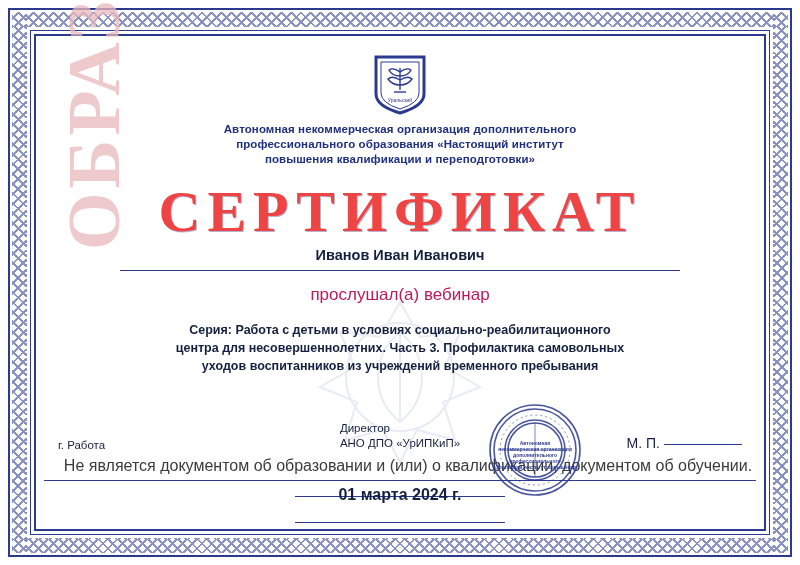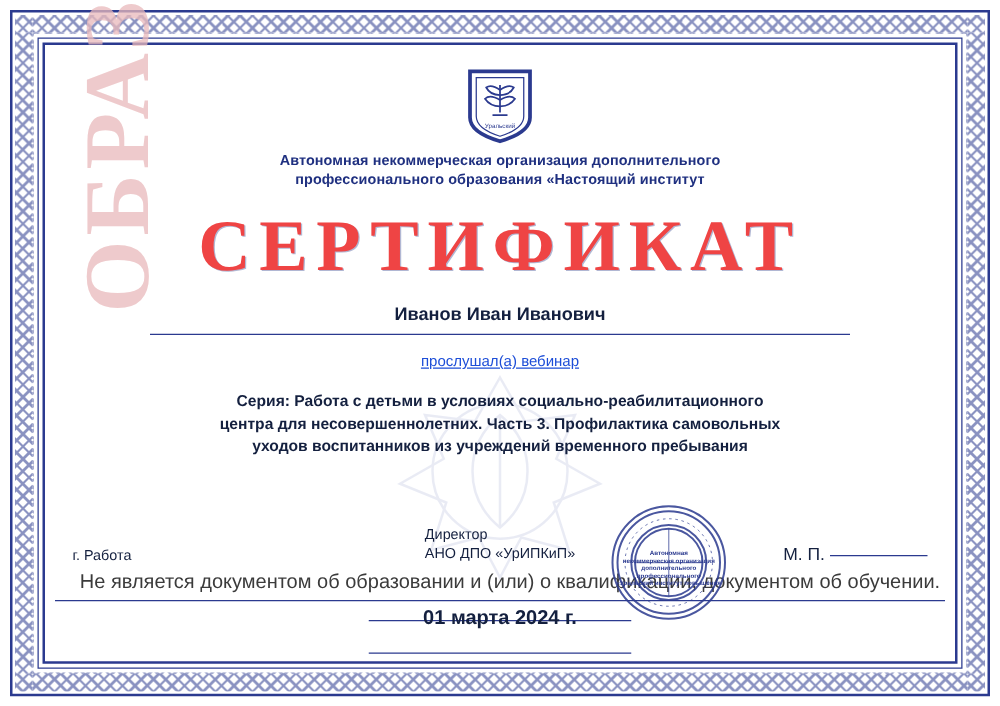--- a/index.html
+++ b/index.html
@@ -111,37 +111,36 @@
     text-shadow: 1px 1px 0 rgba(31,48,128,.35);
   }
 
   .subtitle {
     margin-top: 22px;
     color: #14203f;
     font-size: 12.5px;
   }
 
   .name {
-    margin-top: 16px;
+    margin-top: 4px;
     color: #14203f;
     font-weight: bold;
     font-size: 14.5px;
   }
   .name-rule {
     margin: 6px auto 0;
     width: 560px;
     border-bottom: 1px solid #2b3a8f;
     height: 1px;
   }
 
   .listened {
     margin-top: 14px;
-    color: #1d4ed8;
-    font-size: 12px;
-    text-decoration: underline;
+    color: #be185d;
+    font-size: 17px;
   }
 
   .course {
     margin: 16px auto 0;
     width: 500px;
     color: #14203f;
     font-weight: bold;
     font-size: 12.5px;
     line-height: 18px;
   }
@@ -280,20 +279,21 @@
           <path d="M28 26 q8 -5 12 -1 q-4 6 -12 6"></path>
           <path d="M22 38 h12"></path>
         </g>
         <text x="28" y="48" font-family="Liberation Sans, sans-serif" font-size="5" fill="#2b3a8f" text-anchor="middle">Уральский</text>
       </svg>
     </div>
 
     <div class="org-block">
       <div class="org-line">Автономная некоммерческая организация дополнительного</div>
       <div class="org-line">профессионального образования «Настоящий институт</div>
+      <div class="org-line">повышения квалификации и переподготовки»</div>
     </div>
 
     <div class="title">СЕРТИФИКАТ</div>
 
 
     <div class="name">Иванов Иван Иванович</div>
     <div class="name-rule"></div>
 
     <div class="listened">прослушал(а) вебинар</div>
 

